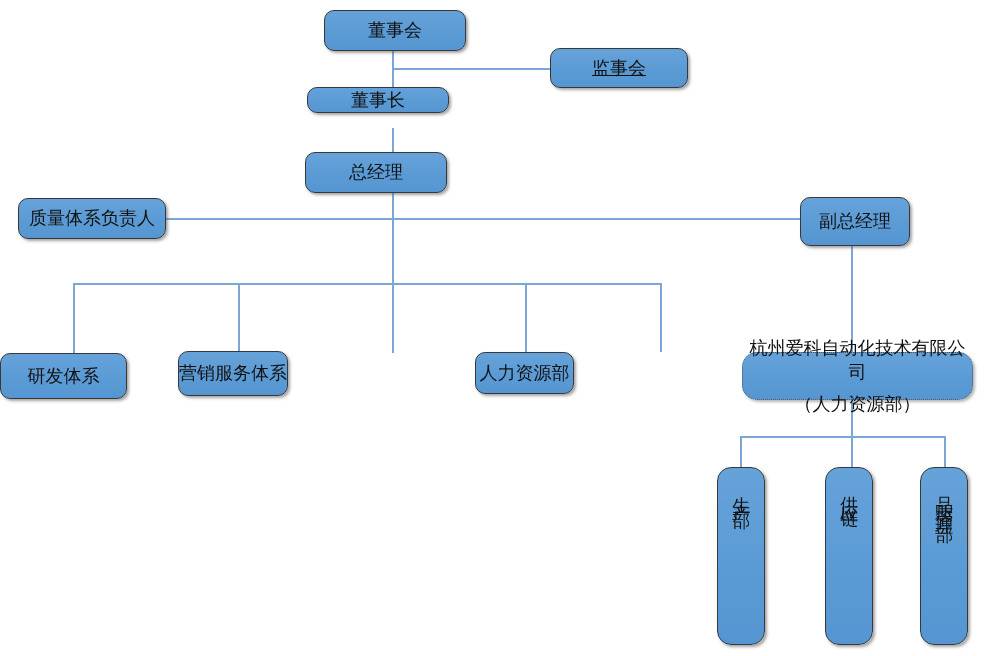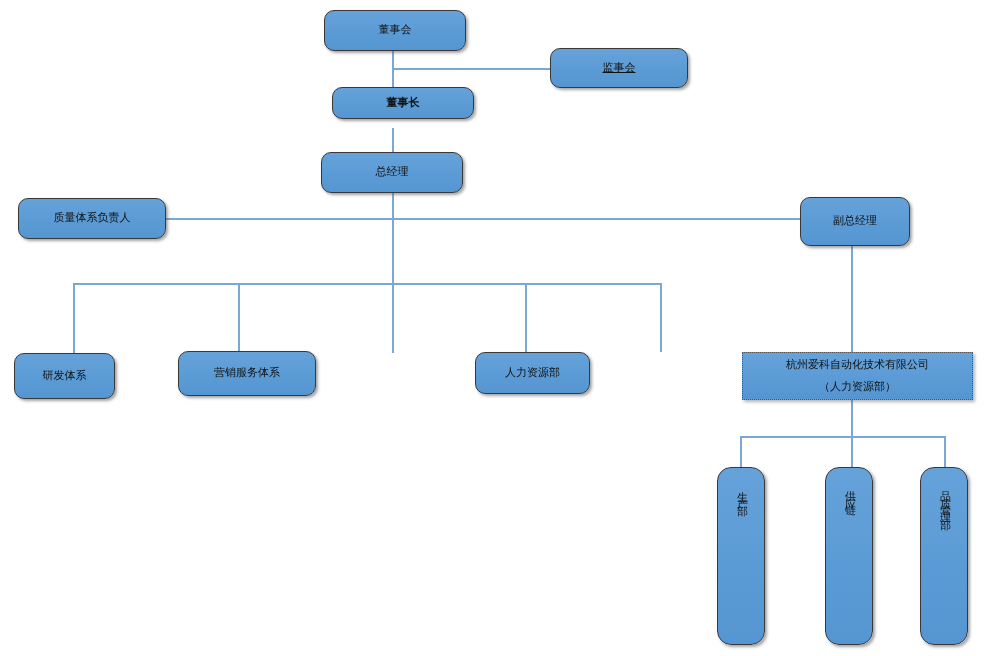--- a/index.html
+++ b/index.html
@@ -14,27 +14,27 @@
     position:absolute;
     box-sizing:border-box;
     background:linear-gradient(180deg,#66a2da 0%,#5b9bd5 55%,#5595d1 100%);
     border:1.5px solid #383838;
     border-radius:10px;
     box-shadow:2px 2px 3px rgba(90,90,90,0.55);
     display:flex;
     align-items:center;
     justify-content:center;
     color:#111;
-    font-size:11px;
+    font-size:18px;
     text-align:center;
     line-height:1.35;
   }
   .node.dotted{
     border:1.5px dotted #555;
-    border-radius:0;
+    border-radius:15px;
     box-shadow:2px 2px 3px rgba(90,90,90,0.45);
     gap:7px;
   }
   .node.vertical{
     border-radius:14px;
     writing-mode:vertical-lr;
     text-orientation:upright;
     letter-spacing:7px;
     padding-top:14px;
     justify-content:flex-start;
@@ -69,46 +69,46 @@
   <div class="line v" style="left:944px;top:436px;height:31px;"></div>
 
   <div class="node" style="left:324px;top:10px;width:142px;height:41px;">
     <span>董事会</span>
   </div>
 
   <div class="node" style="left:550px;top:48px;width:138px;height:40px;text-decoration:underline;">
     <span>监事会</span>
   </div>
 
-  <div class="node" style="left:332px;top:87px;width:142px;height:32px;font-weight:bold;">
+  <div class="node" style="left:307px;top:87px;width:142px;height:26px;">
     <span>董事长</span>
   </div>
 
-  <div class="node" style="left:321px;top:152px;width:142px;height:41px;">
+  <div class="node" style="left:305px;top:152px;width:142px;height:41px;">
     <span>总经理</span>
   </div>
 
   <div class="node" style="left:18px;top:198px;width:148px;height:41px;">
     <span>质量体系负责人</span>
   </div>
 
   <div class="node" style="left:800px;top:197px;width:110px;height:49px;">
     <span>副总经理</span>
   </div>
 
-  <div class="node" style="left:14px;top:353px;width:101px;height:46px;">
+  <div class="node" style="left:0;top:353px;width:127px;height:46px;">
     <span>研发体系</span>
   </div>
 
-  <div class="node" style="left:178px;top:351px;width:138px;height:45px;">
+  <div class="node" style="left:178px;top:351px;width:110px;height:45px;">
     <span>营销服务体系</span>
   </div>
 
 
-  <div class="node" style="left:475px;top:352px;width:115px;height:42px;">
+  <div class="node" style="left:475px;top:352px;width:99px;height:42px;">
     <span>人力资源部</span>
   </div>
 
 
   <div class="node dotted" style="left:742px;top:352px;width:231px;height:48px;flex-direction:column;">
     <span>杭州爱科自动化技术有限公司</span>
     <span>（人力资源部）</span>
   </div>
 
   <div class="node vertical" style="left:717px;top:467px;width:48px;height:178px;">

